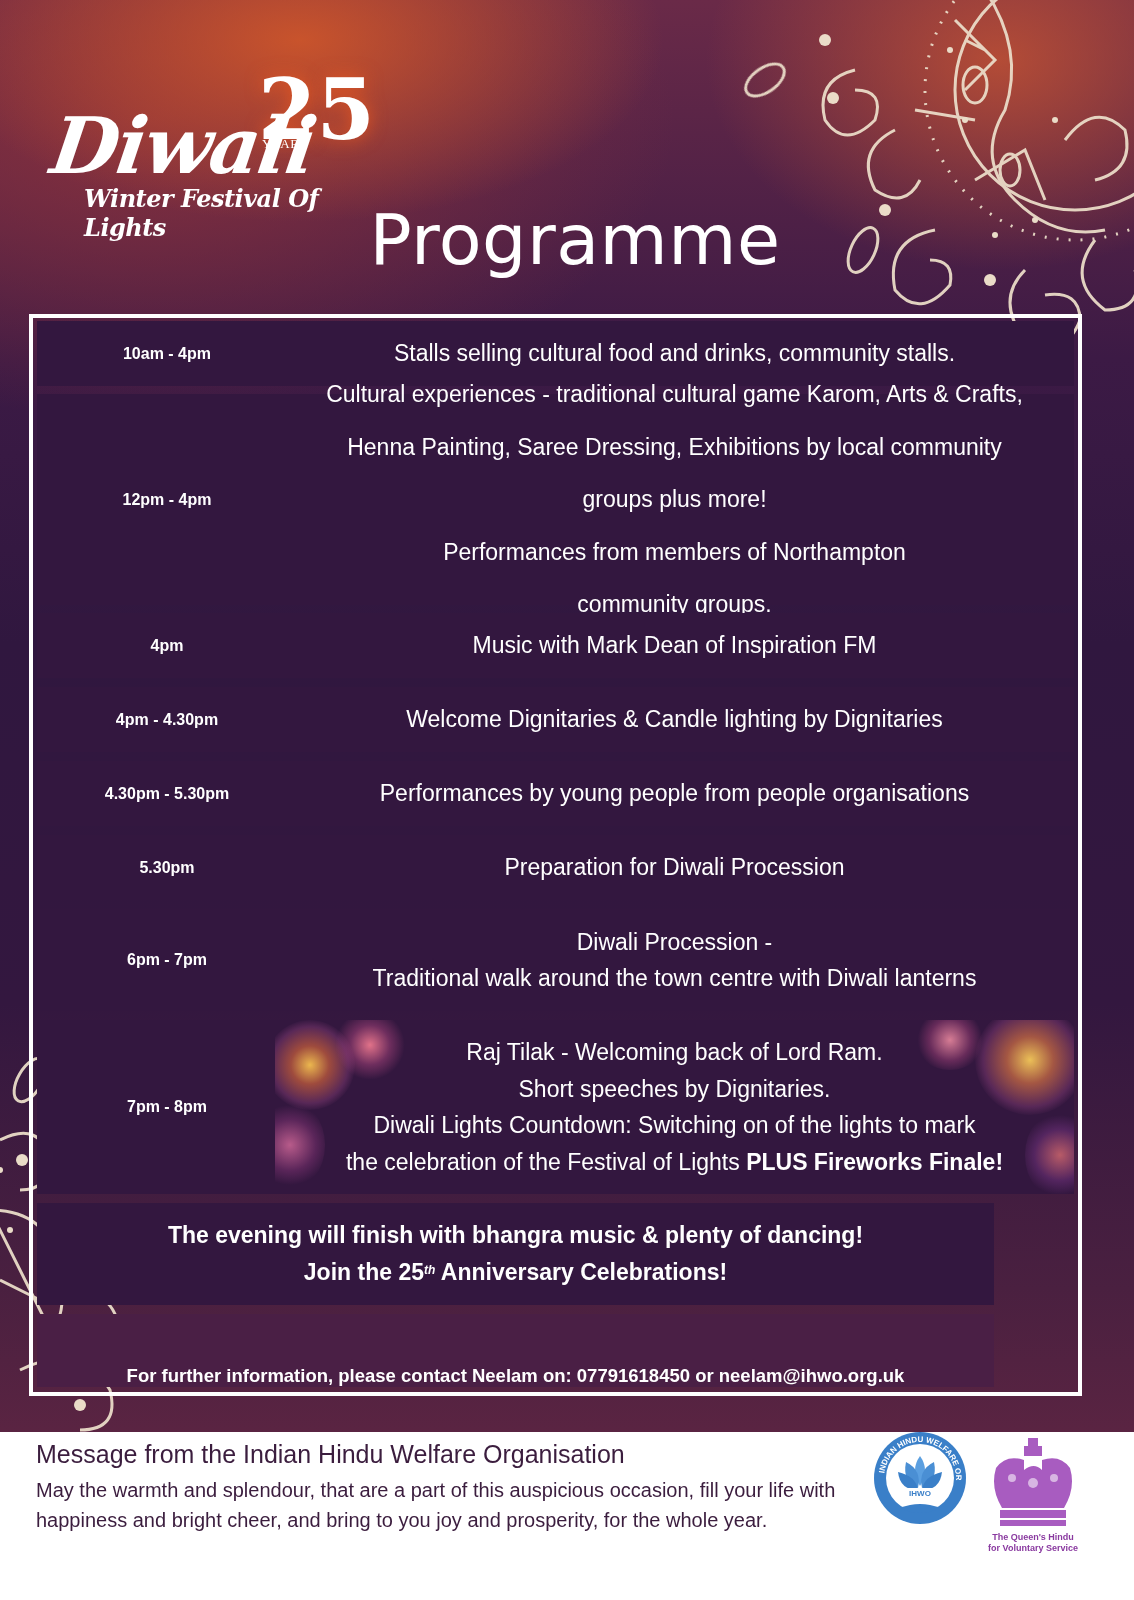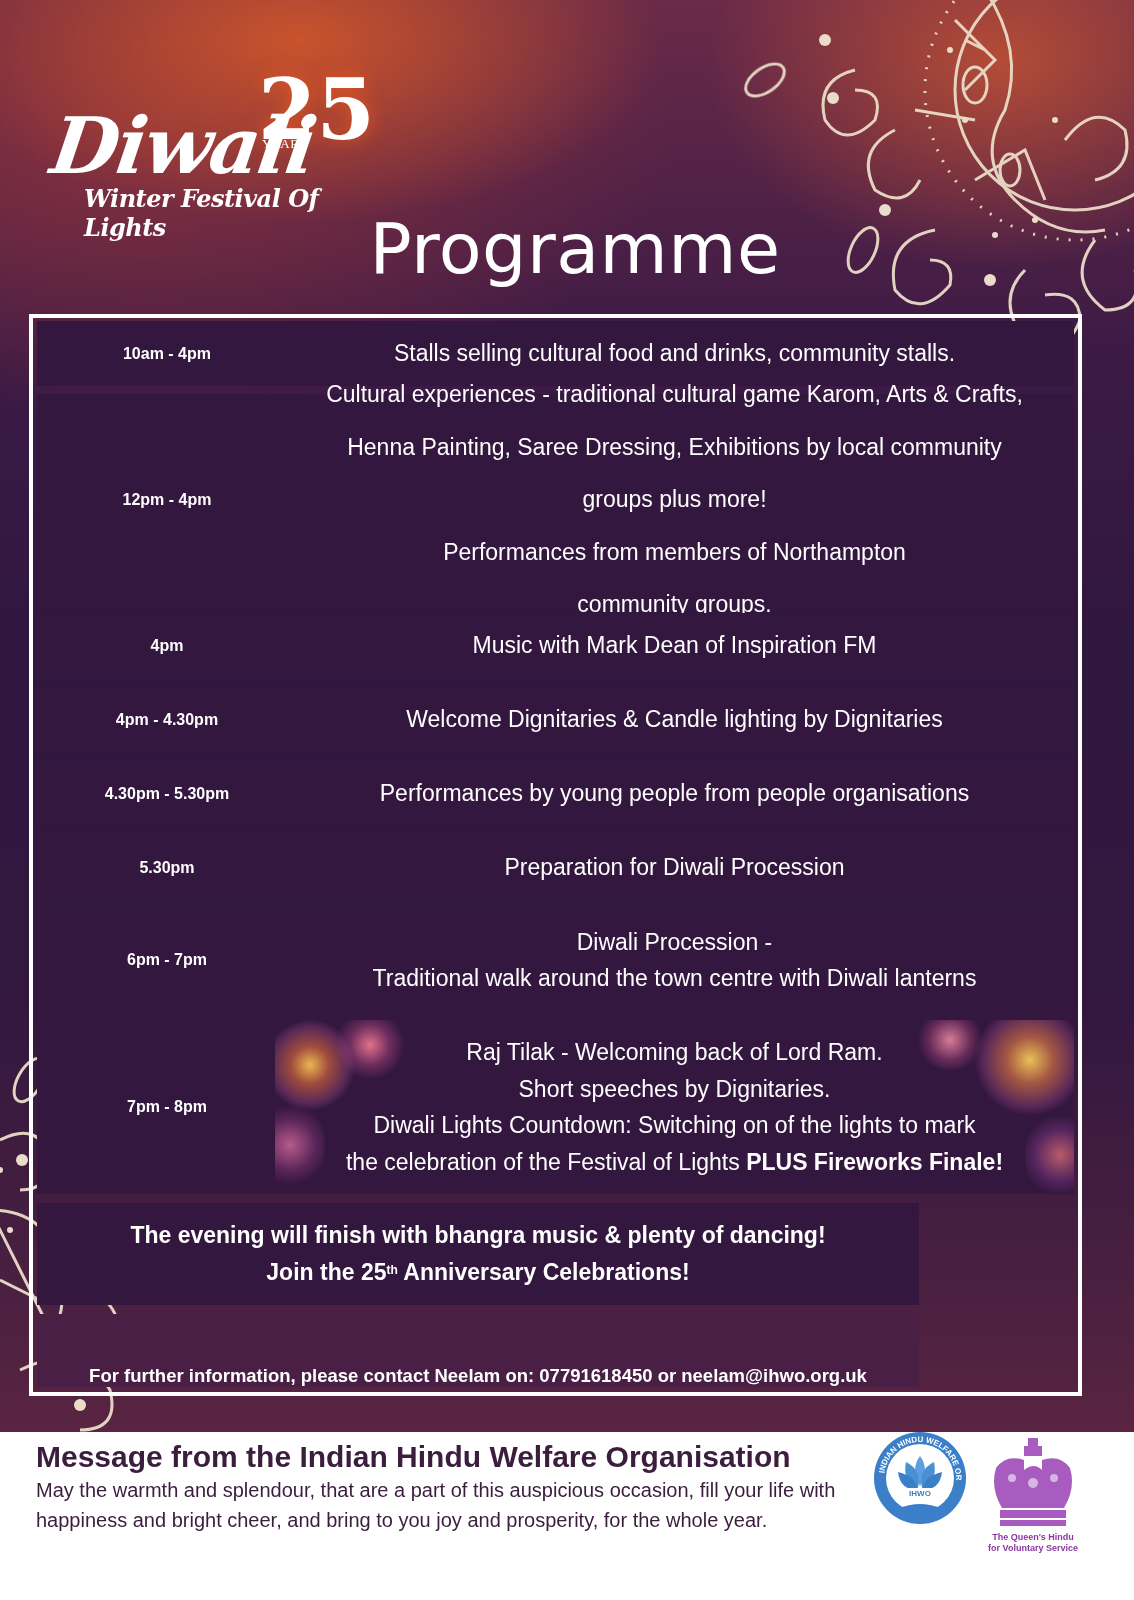--- a/index.html
+++ b/index.html
@@ -34,40 +34,40 @@
   .logo-years {
     position: absolute; left: 214px; top: 76px;
     font-family: "Liberation Serif", serif; font-size: 13px; color: #fff; letter-spacing: 0.5px;
   }
   .logo-sub {
     position: absolute; left: 36px; top: 124px;
     font-family: "DejaVu Serif", serif; font-style: italic; font-weight: bold;
     font-size: 24px; color: #fff; letter-spacing: -0.5px;
   }
   .title {
-    position: absolute; left: 0; width: 1110px; top: 208px; text-align: center;
+    position: absolute; left: 0; width: 1110px; top: 199px; text-align: center;
     font-family: "DejaVu Sans", sans-serif; font-size: 70px; color: #fff; letter-spacing: 0.5px; padding-left: 40px;
   }
   .frame {
     position: absolute; left: 29px; top: 314px; width: 1053px; height: 1082px;
     border: 4px solid #ffffff;
   }
   .cell {
     position: absolute; background: #33173f; color: #fff;
     display: flex; align-items: center; justify-content: center; text-align: center;
   }
   .cell.time { left: 37px; width: 260px; font-weight: bold; font-size: 16px; }
   .cell.desc { left: 275px; width: 799px; font-size: 23px; line-height: 36.5px; flex-direction: column; }
-  .cell.wide { left: 37px; width: 882px; flex-direction: column; }
+  .cell.wide { left: 37px; width: 957px; flex-direction: column; }
   .fw { position: absolute; border-radius: 50%; pointer-events: none; }
   .finish { font-weight: bold; font-size: 23px; line-height: 37px; }
   .contact { font-weight: bold; font-size: 18.5px; justify-content: flex-end; }
-  sup { font-size: 12px; vertical-align: top; position: relative; top: -2px; }
+  sup { font-size: 12px; vertical-align: top; position: relative; top: -2px; font-style: italic; }
   .msg-title {
-    position: absolute; left: 36px; top: 1440px; font-size: 30px; font-weight: bold; color: #3b1d3e;
+    position: absolute; left: 36px; top: 1440px; font-size: 25px; font-weight: normal; color: #3b1d3e;
   }
   .msg-body {
     position: absolute; left: 36px; top: 1476px; width: 840px;
     font-size: 20px; line-height: 29.5px; color: #3b1d3e;
   }
   .ihwo { position: absolute; left: 870px; top: 1428px; width: 100px; height: 100px; }
   .queen { position: absolute; left: 988px; top: 1438px; width: 90px; height: 96px; }
   .queen-label {
     position: absolute; left: 978px; top: 1532px; width: 110px; text-align: center;
     font-size: 9px; font-weight: bold; color: #8a3aa0; line-height: 11px;

